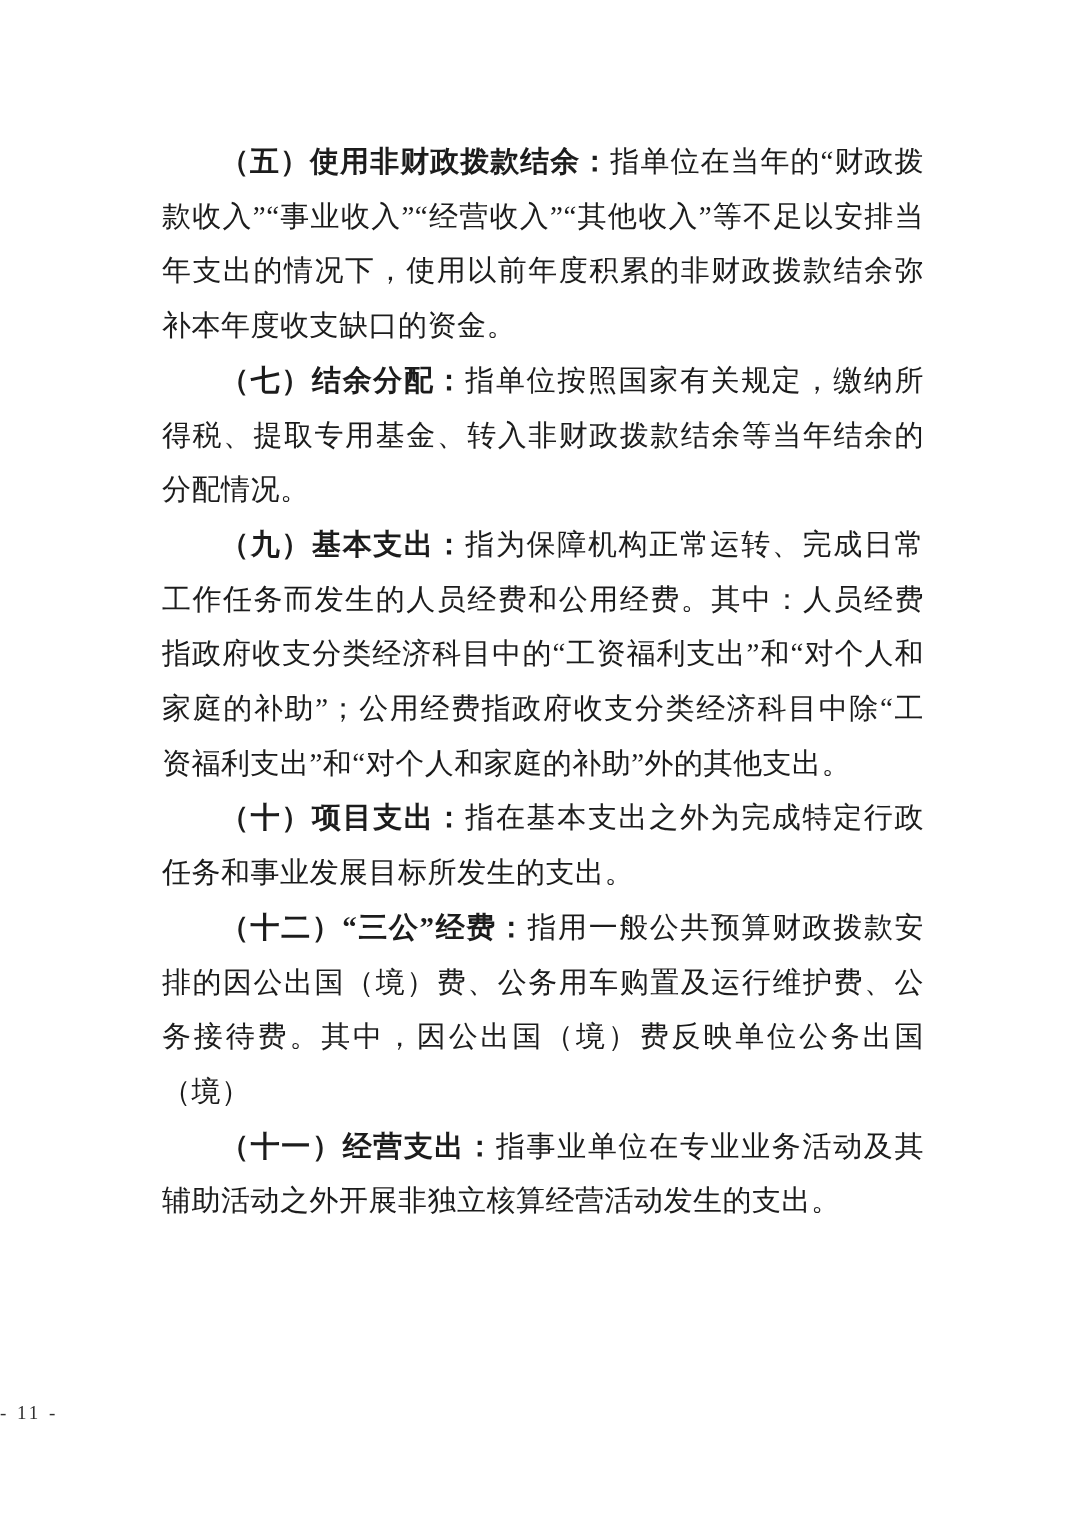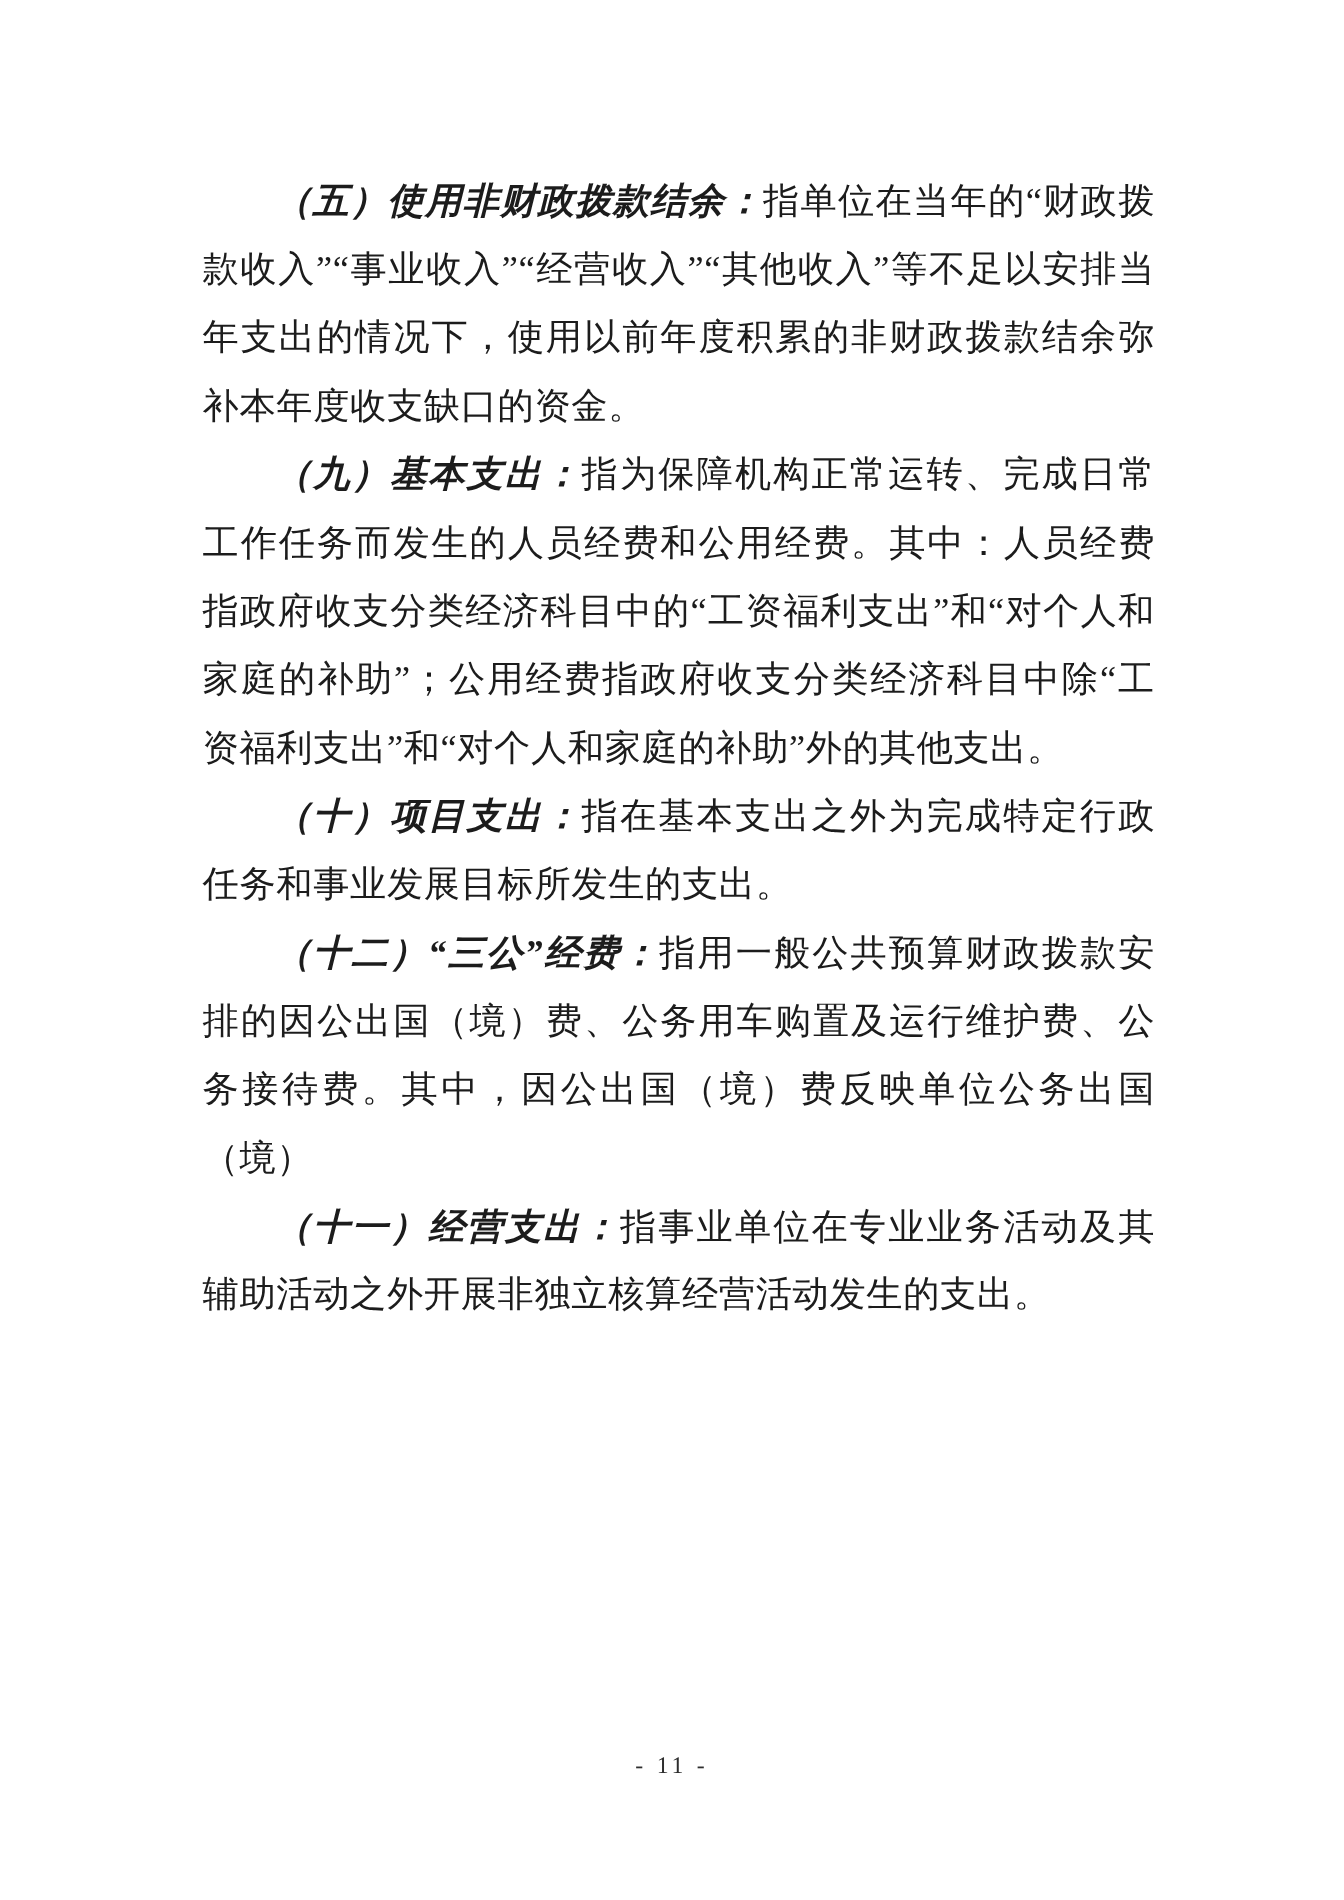--- a/index.html
+++ b/index.html
@@ -26,38 +26,37 @@
     margin: 0;
     font-size: 29px;
     line-height: 54.7px;
     text-align: justify;
     text-indent: 2em;
     letter-spacing: 0.5px;
     color: #1c1c1c;
   }
   .content p .term {
     font-weight: 700;
-    font-style: italic;
   }
   .footer {
     position: absolute;
     left: 0;
     top: 1402px;
     width: 1075px;
-    text-align: center;
     font-size: 19px;
     letter-spacing: 3px;
     color: #2e2e2e;
   }
 </style>
 </head>
 <body>
 
 <div class="page">
   <div class="content">
     <p><span class="term">（五）使用非财政拨款结余：</span><span>指单位在当年的“财政拨款收入”“事业收入”“经营收入”“其他收入”等不足以安排当年支出的情况下，使用以前年度积累的非财政拨款结余弥补本年度收支缺口的资金。</span></p>
+    <p><span class="term">（七）结余分配：</span><span>指单位按照国家有关规定，缴纳所得税、提取专用基金、转入非财政拨款结余等当年结余的分配情况。</span></p>
     <p><span class="term">（九）基本支出：</span><span>指为保障机构正常运转、完成日常工作任务而发生的人员经费和公用经费。其中：人员经费指政府收支分类经济科目中的“工资福利支出”和“对个人和家庭的补助”；公用经费指政府收支分类经济科目中除“工资福利支出”和“对个人和家庭的补助”外的其他支出。</span></p>
     <p><span class="term">（十）项目支出：</span><span>指在基本支出之外为完成特定行政任务和事业发展目标所发生的支出。</span></p>
     <p><span class="term">（十二）“三公”经费：</span><span>指用一般公共预算财政拨款安排的因公出国（境）费、公务用车购置及运行维护费、公务接待费。其中，因公出国（境）费反映单位公务出国（境）</span></p>
     <p><span class="term">（十一）经营支出：</span><span>指事业单位在专业业务活动及其辅助活动之外开展非独立核算经营活动发生的支出。</span></p>
   </div>
   <div class="footer">- 11 -</div>
 </div>
 
 </body></html>

